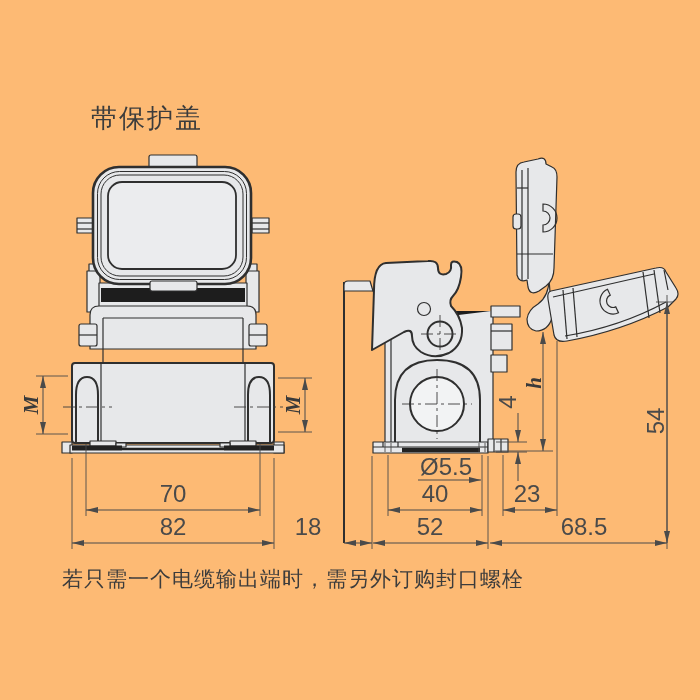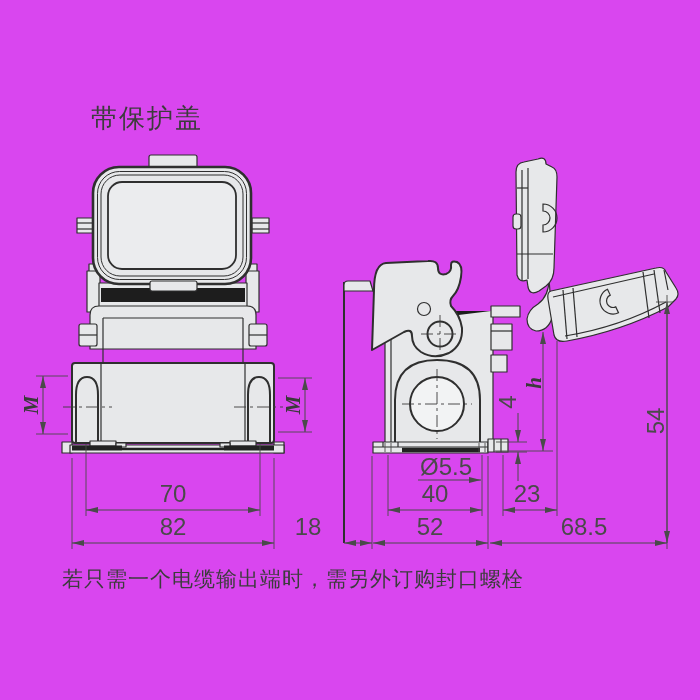--- a/index.html
+++ b/index.html
@@ -1,16 +1,16 @@
 <!DOCTYPE html>
 <html><head>
 <meta charset="utf-8">
 <style>
   html,body{margin:0;padding:0;background:#ffffff;}
-  .page{position:relative;width:700px;height:700px;background:#d946ef;overflow:hidden;
+  .page{position:relative;width:700px;height:700px;background:#fdba74;overflow:hidden;
         font-family:"Liberation Sans", sans-serif;}
   svg{display:block;}
   .part{fill:#e7e8ea;stroke:#2f2f2f;stroke-width:2;stroke-linejoin:round;}
   .part-thin{fill:#e7e8ea;stroke:#2f2f2f;stroke-width:1.2;stroke-linejoin:round;}
   .edge{fill:none;stroke:#2f2f2f;stroke-width:1.2;}
   .edge2{fill:none;stroke:#2f2f2f;stroke-width:2;}
   .gasket{fill:#1d1d1d;stroke:none;}
   .hole{fill:#f2f3f4;stroke:#2f2f2f;stroke-width:2;}
   .dimline{stroke:#4a4a4a;stroke-width:1;fill:none;}
   .extline{stroke:#4a4a4a;stroke-width:0.9;fill:none;}

